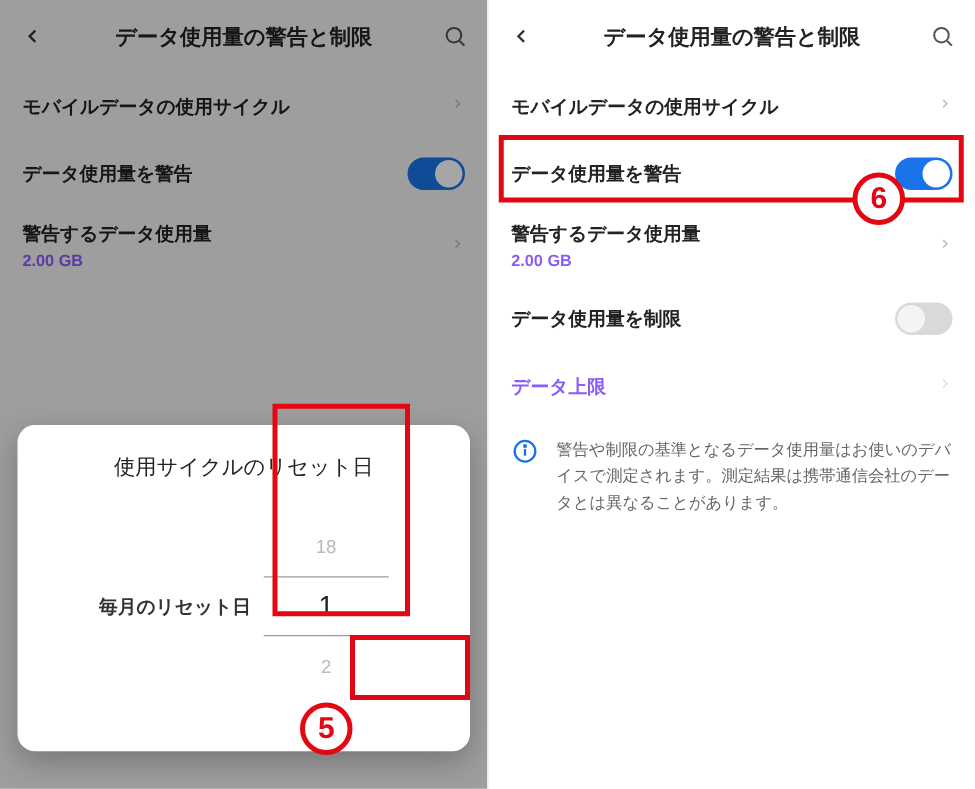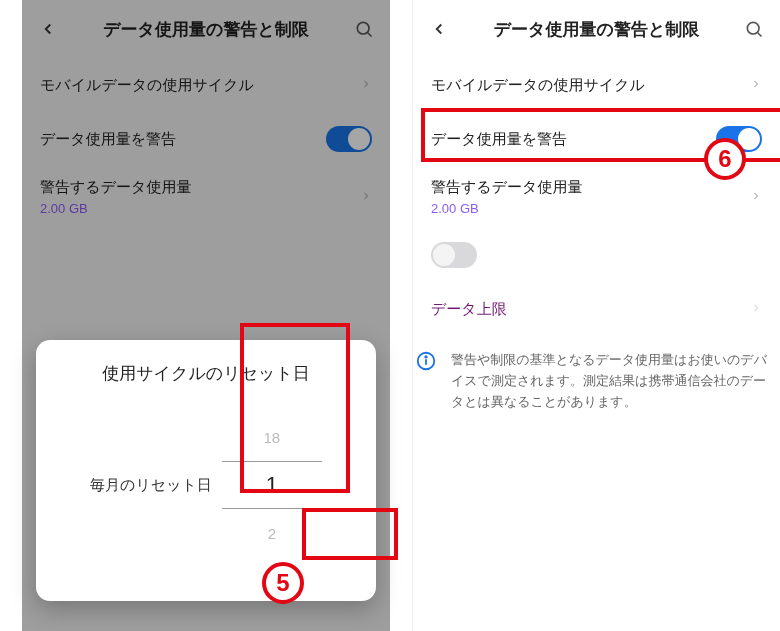--- a/index.html
+++ b/index.html
@@ -1,63 +1,63 @@
 <!DOCTYPE html>
 <html><head>
   <meta charset="utf-8">
   <style>
     * { margin: 0; padding: 0; box-sizing: border-box; font-family: -apple-system, "Helvetica Neue", Arial, sans-serif; }
     body { width: 780px; height: 631px; display: flex; background: #fff; overflow: hidden; }
-    .phone { width: 390px; height: 631px; position: relative; margin-left: 22px; }
+    .phone { width: 390px; height: 631px; position: relative; }
     .phone.left { background: #f3f3f4; }
     .phone.right { background: #fff; border-left: 1px solid #eee; }
 
     
     .header { display: flex; align-items: center; height: 58px; padding: 0 10px; }
     .back-icon { width: 32px; height: 32px; display: flex; align-items: center; justify-content: center; cursor: pointer; }
     .header-title { flex: 1; text-align: center; font-size: 17px; font-weight: 700; color: #222; }
     .search-icon { width: 32px; height: 32px; display: flex; align-items: center; justify-content: center; cursor: pointer; color: #555; }
 
     
-    .list { padding: 0 18px; }
+    .list { padding: 0 18px; font-weight: bold; }
     .row { display: flex; align-items: center; min-height: 54px; padding: 12px 0; position: relative; }
     .row-main { flex: 1; display: flex; flex-direction: column; gap: 4px; }
     .row-label { font-size: 15px; color: #222; }
     .row-sub { font-size: 13px; color: #8b5cf6; }
-    .row-label.disabled { color: #701a75; }
+    .row-label.disabled { color: #8b5cf6; }
     .chevron-right { color: #bbb; }
 
     
     .toggle { width: 46px; height: 26px; border-radius: 13px; position: relative; }
     .toggle.on { background: #1a73e8; }
     .toggle.on::after { content: ""; position: absolute; right: 2px; top: 2px; width: 22px; height: 22px; background: #fff; border-radius: 50%; }
     .toggle.off { background: #d9d9db; }
     .toggle.off::after { content: ""; position: absolute; left: 2px; top: 2px; width: 22px; height: 22px; background: #f4f4f4; border-radius: 50%; }
 
     
     .dim { position: absolute; inset: 0; background: rgba(0,0,0,0.35); }
 
     
     .dialog { position: absolute; left: 14px; right: 14px; bottom: 30px; background: #fff; border-radius: 14px; padding: 22px 22px 14px 22px; box-shadow: 0 8px 24px rgba(0,0,0,0.25); }
     .dialog-title { font-size: 17px; font-weight: 400; color: #222; text-align: center; margin-bottom: 28px; }
     .dialog-body { display: flex; align-items: center; justify-content: center; gap: 10px; margin-bottom: 30px; }
-    .dialog-body-label { font-size: 15px; color: #333; }
+    .dialog-body-label { font-size: 15px; color: #333; font-weight: bold; }
     .picker { width: 100px; display: flex; flex-direction: column; align-items: center; position: relative; }
     .picker-val { height: 48px; display: flex; align-items: center; justify-content: center; font-size: 18px; width: 100%; }
     .picker-val.faded { color: #bbb; font-size: 15px; }
     .picker-val.current { color: #222; font-size: 22px; border-top: 1px solid #999; border-bottom: 1px solid #999; }
     .dialog-actions { display: flex; justify-content: flex-end; }
     .dialog-btn { padding: 10px 18px; font-size: 15px; color: #0e8a7b; cursor: pointer; font-weight: 500; }
 
     
     .redbox { position: absolute; border: 4px solid #e30613; pointer-events: none; }
     .rednum { position: absolute; width: 42px; height: 42px; border-radius: 50%; border: 4px solid #e30613; background: #fff; color: #e30613; font-size: 24px; font-weight: 700; display: flex; align-items: center; justify-content: center; pointer-events: none; }
 
     
-    .info { display: flex; gap: 14px; padding: 10px 2px; margin-top: 4px; }
+    .info { display: flex; gap: 14px; padding: 10px 18px; margin-top: 4px; }
     .info-icon { width: 22px; height: 22px; flex-shrink: 0; }
     .info-text { font-size: 13px; color: #666; line-height: 1.6; }
   </style>
 </head>
 <body>
 
 <div class="phone left">
 
   <div class="header">
     <div class="back-icon">
@@ -167,20 +167,23 @@
         <div class="row-sub">2.00 GB</div>
       </div>
       <span class="chevron-right">
         <svg width="12" height="12" viewBox="0 0 24 24" fill="none" stroke="#bbb" stroke-width="2.5">
             <polyline points="9 18 15 12 9 6"></polyline>
           </svg>
       </span>
     </div>
 
     <div class="row">
+      <div class="row-main">
+          <div class="row-label">データ使用量を制限</div>
+        </div>
       <div class="toggle off"></div>
     </div>
 
     <div class="row">
       <div class="row-main">
           <div class="row-label disabled">データ上限</div>
         </div>
       <span class="chevron-right">
         <svg width="12" height="12" viewBox="0 0 24 24" fill="none" stroke="#ddd" stroke-width="2.5">
             <polyline points="9 18 15 12 9 6"></polyline>

